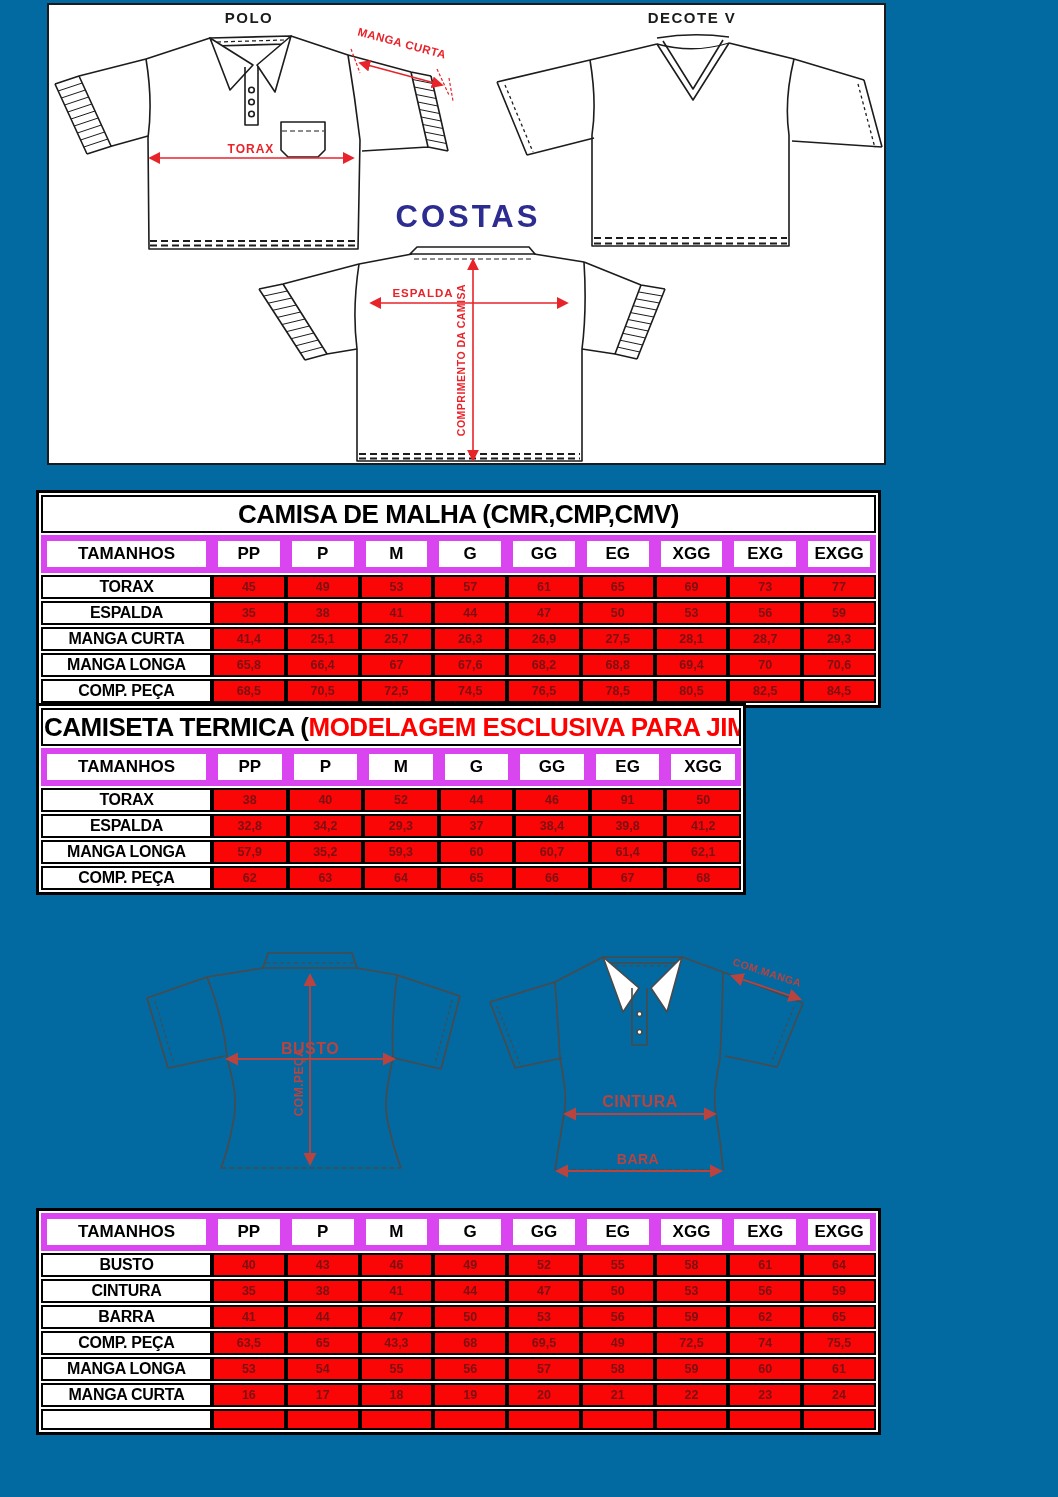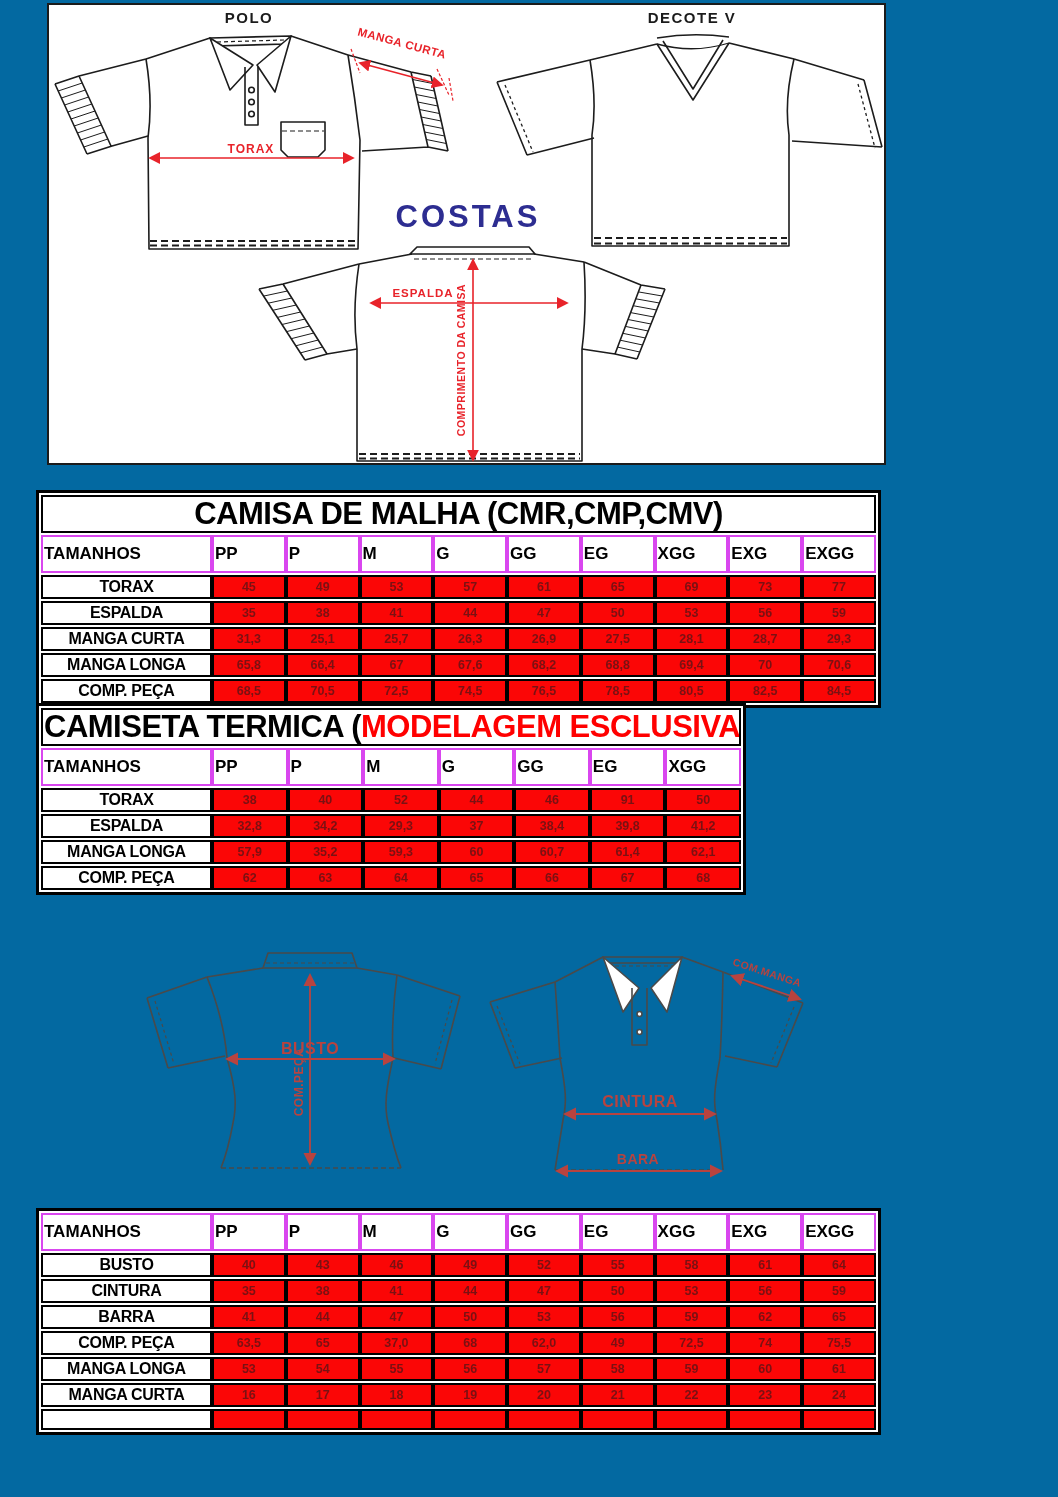--- a/index.html
+++ b/index.html
@@ -12,24 +12,24 @@
   .top-box svg{position:absolute;left:0;top:0;}
   .mid-diagram{position:absolute;left:130px;top:930px;width:730px;height:270px;}
   
   .table-wrap{position:absolute;border:3px solid #000;background:#fff;box-sizing:border-box;padding:0 2px;}
   .tw1{left:36px;top:490px;width:845px;}
   .tw2{left:36px;top:703px;width:710px;}
   .tw3{left:36px;top:1208px;width:845px;}
   table.size-table{border-collapse:separate;border-spacing:0 2px;table-layout:fixed;width:100%;}
   table.size-table td{box-sizing:border-box;overflow:hidden;white-space:nowrap;}
   col.c-label{width:171px;}
-  .title-cell{border:2px solid #000;text-align:center;font-weight:bold;font-size:31px;
+  .title-cell{border:2px solid #000;text-align:center;font-weight:bold;font-size:26px;
               height:34px;line-height:32px;letter-spacing:-0.5px;color:#000;}
   .t-red{color:#ff0000;}
-  .head-cell{border:2px solid #d946ef;font-weight:bold;font-size:17px;height:38px;color:#000;}
+  .head-cell{border:6px solid #d946ef;text-align:center;font-weight:bold;font-size:17px;height:38px;color:#000;}
   .label-cell{border:2px solid #000;text-align:center;font-weight:bold;font-size:16px;
               height:21px;line-height:18px;letter-spacing:-0.3px;color:#000;background:#fff;}
   .value-cell{border:2px solid #000;background:#fb0606;color:#7a1113;text-align:center;
               font-weight:bold;font-size:12.5px;height:21px;}
   
   svg text{font-family:"Liberation Sans",sans-serif;}
   .dia-title{font-size:15px;font-weight:bold;fill:#1b1b1b;letter-spacing:1.5px;}
   .red-lbl{fill:#e8232a;font-weight:bold;}
   .brick-lbl{fill:#b8433f;font-weight:bold;}
   .costas{fill:#2d2d91;font-weight:bold;font-size:31px;letter-spacing:3px;}
@@ -240,21 +240,21 @@
             <td class="value-cell">41</td>
             <td class="value-cell">44</td>
             <td class="value-cell">47</td>
             <td class="value-cell">50</td>
             <td class="value-cell">53</td>
             <td class="value-cell">56</td>
             <td class="value-cell">59</td>
           </tr>
           <tr>
             <td class="label-cell">MANGA CURTA</td>
-            <td class="value-cell">31,3</td>
+            <td class="value-cell">41,4</td>
             <td class="value-cell">25,1</td>
             <td class="value-cell">25,7</td>
             <td class="value-cell">26,3</td>
             <td class="value-cell">26,9</td>
             <td class="value-cell">27,5</td>
             <td class="value-cell">28,1</td>
             <td class="value-cell">28,7</td>
             <td class="value-cell">29,3</td>
           </tr>
           <tr>
@@ -413,23 +413,23 @@
             <td class="value-cell">53</td>
             <td class="value-cell">56</td>
             <td class="value-cell">59</td>
             <td class="value-cell">62</td>
             <td class="value-cell">65</td>
           </tr>
           <tr>
             <td class="label-cell">COMP. PEÇA</td>
             <td class="value-cell">63,5</td>
             <td class="value-cell">65</td>
-            <td class="value-cell">37,0</td>
+            <td class="value-cell">43,3</td>
             <td class="value-cell">68</td>
-            <td class="value-cell">62,0</td>
+            <td class="value-cell">69,5</td>
             <td class="value-cell">49</td>
             <td class="value-cell">72,5</td>
             <td class="value-cell">74</td>
             <td class="value-cell">75,5</td>
           </tr>
           <tr>
             <td class="label-cell">MANGA LONGA</td>
             <td class="value-cell">53</td>
             <td class="value-cell">54</td>
             <td class="value-cell">55</td>

